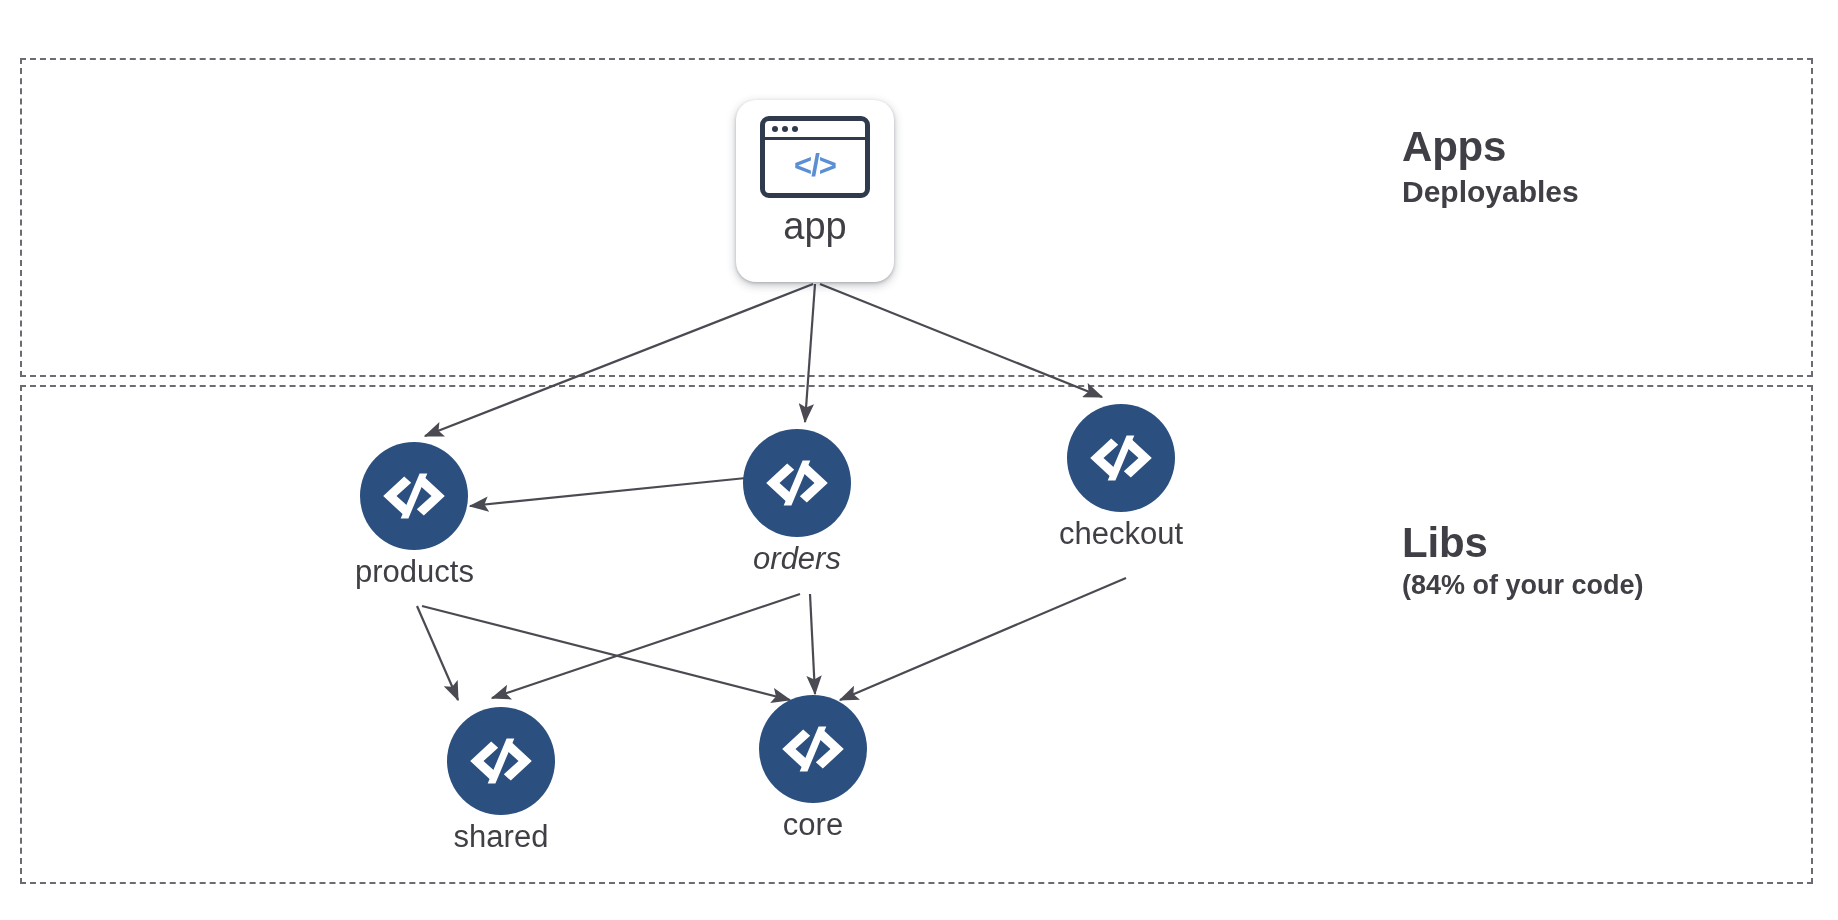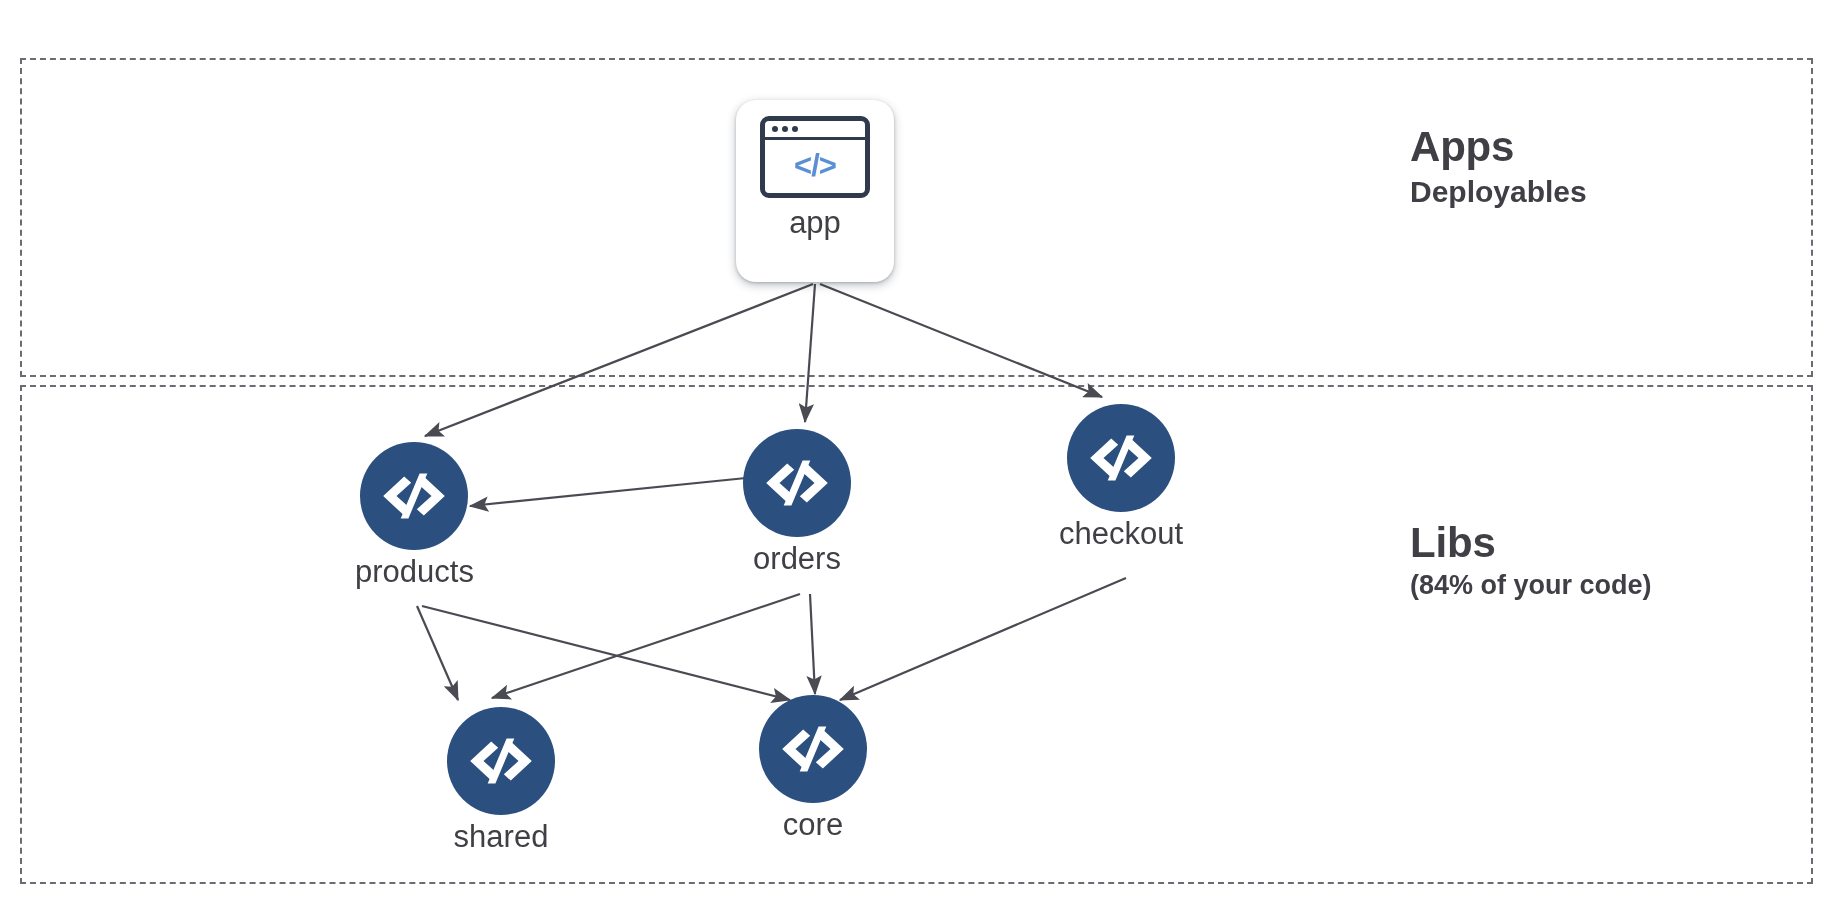--- a/index.html
+++ b/index.html
@@ -41,21 +41,20 @@
     top: 385px;
     width: 1793px;
     height: 499px;
   }
 
   
   .zone-caption {
     position: absolute;
     color: #3f3f45;
     z-index: 5;
-    margin-left: 8px;
   }
   .zone-caption .caption-title {
     font-size: 42px;
     font-weight: bold;
     line-height: 1.04;
     letter-spacing: -0.2px;
     white-space: nowrap;
   }
   .zone-caption .caption-sub {
     font-size: 30px;
@@ -138,21 +137,21 @@
     margin-top: 16px;
     color: #5b8fd4;
     font-size: 31px;
     font-weight: bold;
     font-family: "Liberation Sans", sans-serif;
     letter-spacing: -1px;
     line-height: 1;
   }
   .app-label {
     margin-top: 9px;
-    font-size: 31px;
+    font-size: 38px;
     color: #3f3f45;
     line-height: 1;
   }
 
   
   .lib-node {
     position: absolute;
     z-index: 6;
     display: flex;
     flex-direction: column;
@@ -232,21 +231,21 @@
       <div class="lib-node" style="left: 355px; top: 442px; align-items: center;">
         <div class="lib-circle" style="width: 108px; height: 108px; background: rgb(43, 79, 127);">
           <svg viewBox="0 0 100 100">
             <path d="M36 22 L46 31 L25 50 L46 69 L36 78 L6 50 Z" fill="#ffffff"></path>
             <path d="M58 18 L69 18 L42 82 L31 82 Z" fill="#ffffff"></path>
             <path d="M64 22 L54 31 L75 50 L54 69 L64 78 L94 50 Z" fill="#ffffff"></path>
           </svg>
         </div>
         <div class="lib-label">products</div>
       </div>
-      <div class="lib-node" style="left: 743px; top: 429px;">
+      <div class="lib-node" style="left: 743px; top: 429px; font-style: italic;">
         <div class="lib-circle" style="width: 108px; height: 108px; background: rgb(43, 79, 127);">
           <svg viewBox="0 0 100 100">
             <path d="M36 22 L46 31 L25 50 L46 69 L36 78 L6 50 Z" fill="#ffffff"></path>
             <path d="M58 18 L69 18 L42 82 L31 82 Z" fill="#ffffff"></path>
             <path d="M64 22 L54 31 L75 50 L54 69 L64 78 L94 50 Z" fill="#ffffff"></path>
           </svg>
         </div>
         <div class="lib-label">orders</div>
       </div>
       <div class="lib-node" style="left: 1059px; top: 404px; justify-content: flex-end;">

